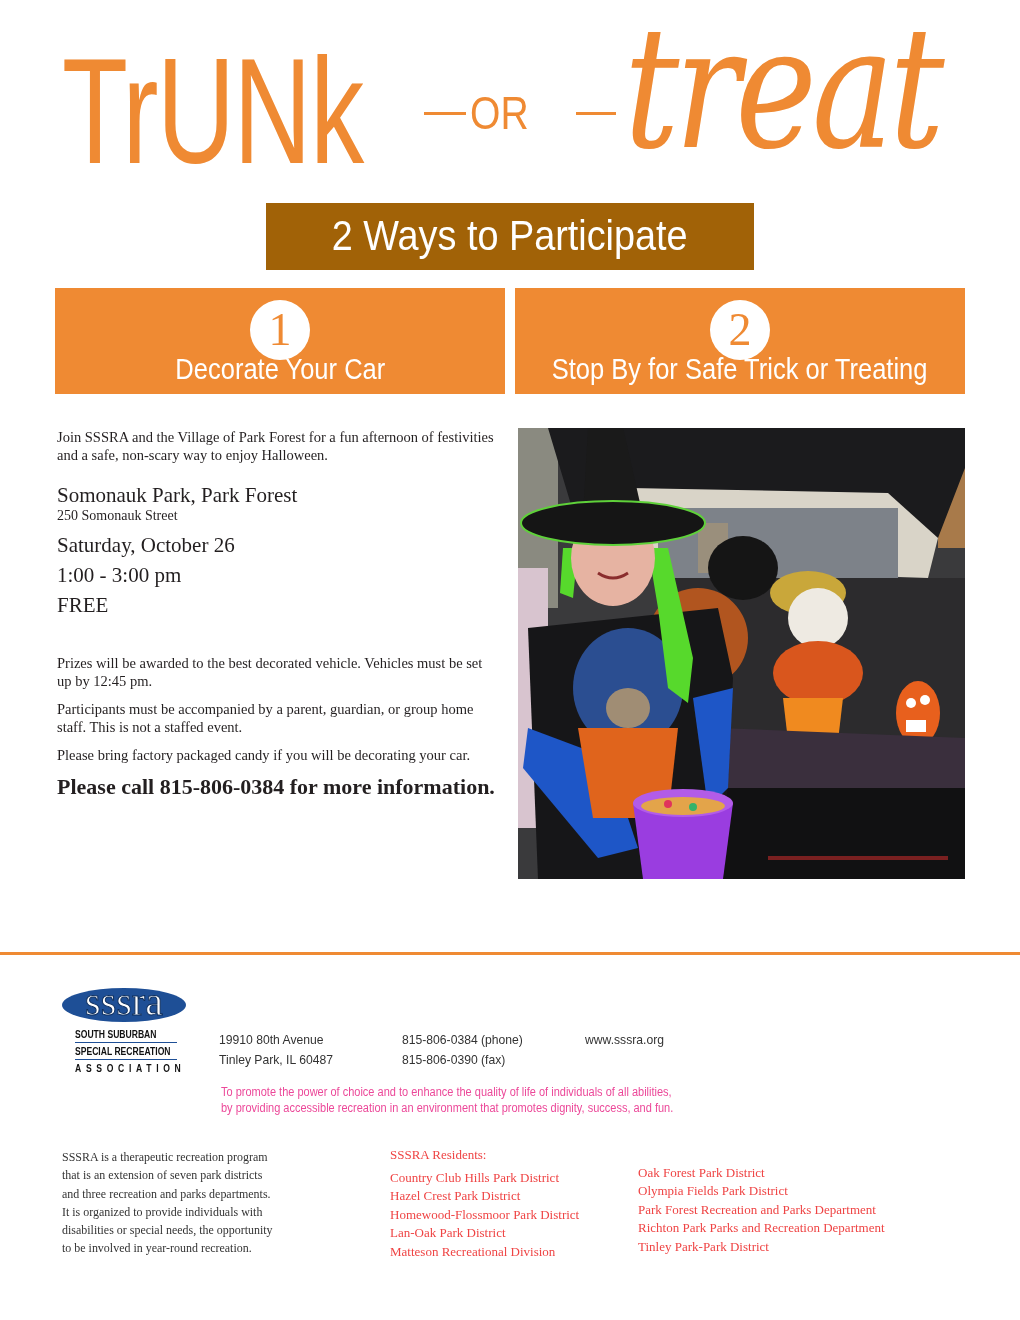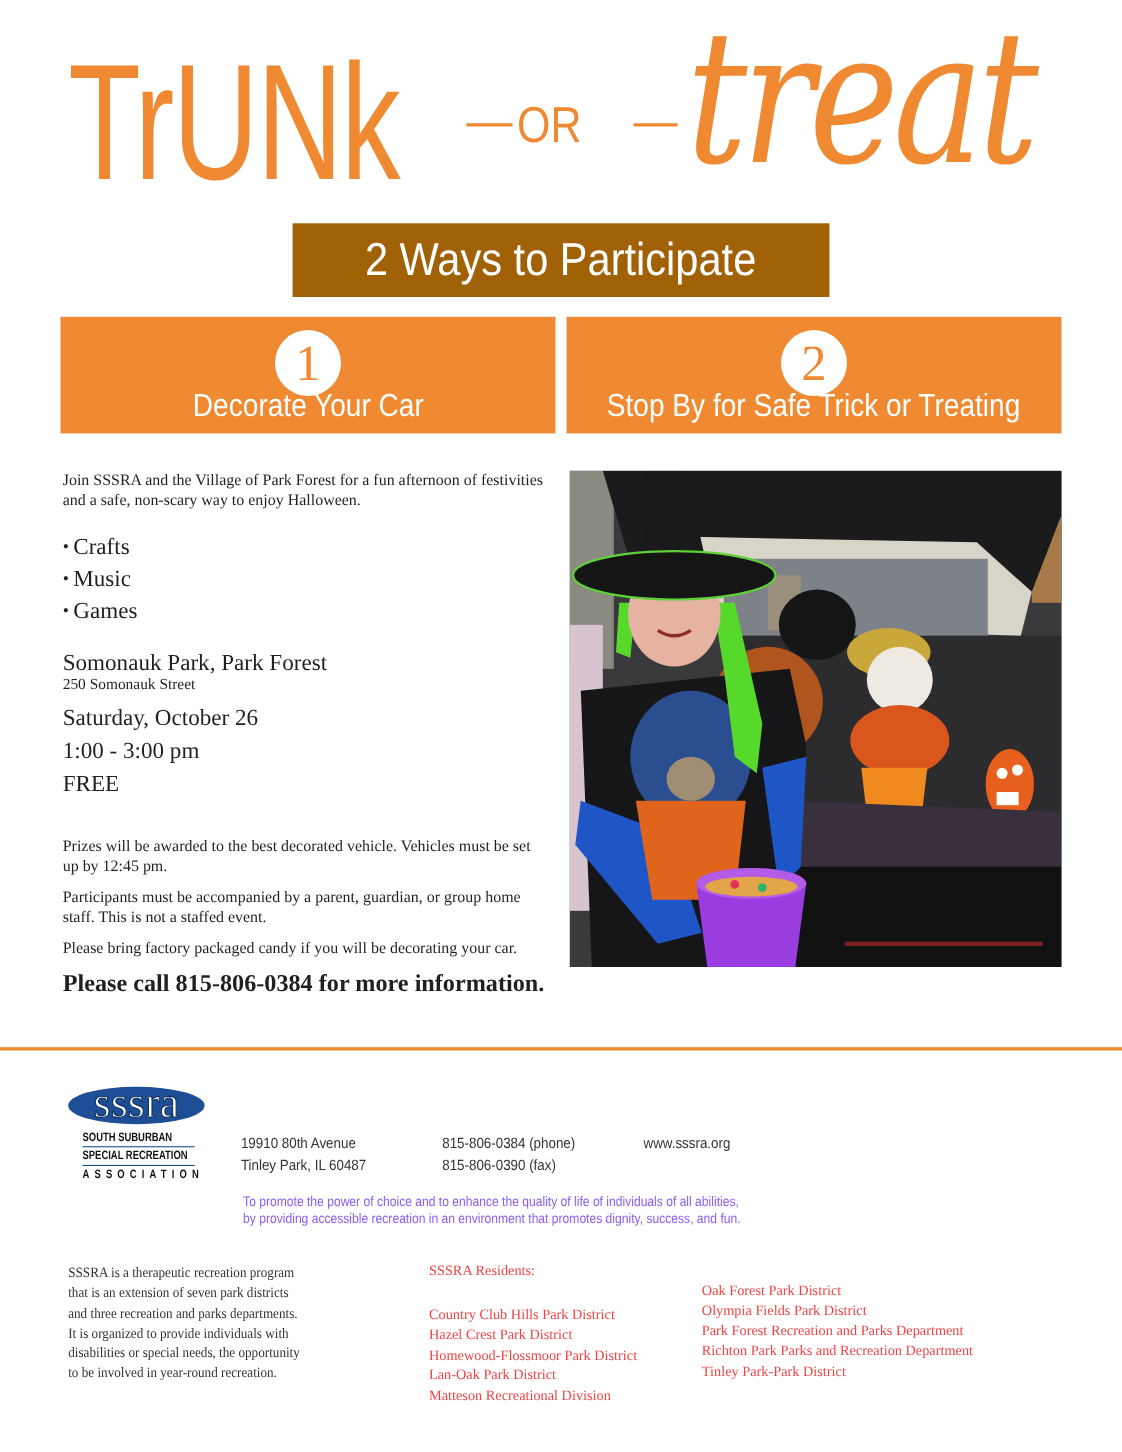--- a/index.html
+++ b/index.html
@@ -100,35 +100,35 @@
   .logo .b1 { top: 58px; } .logo .b2 { top: 75px; }
 
   .contact { position: absolute; top: 1030px; font-family: "Liberation Sans", sans-serif; font-size: 13.5px; line-height: 20px; color: #333; }
   .contact span { display: block; transform: scaleX(0.9); transform-origin: left top; white-space: nowrap; }
   .c-addr { left: 219px; }
   .c-phone { left: 402px; }
   .c-web { left: 585px; }
 
   .mission {
     position: absolute; left: 221px; top: 1084px; width: 560px;
-    font-family: "Liberation Sans", sans-serif; font-size: 12.5px; line-height: 16px; color: #8b5cf6;
+    font-family: "Liberation Sans", sans-serif; font-size: 12.5px; line-height: 16px; color: #ec4899;
   }
   .mission span { display: block; transform: scaleX(0.88); transform-origin: left top; white-space: nowrap; }
 
   .about {
     position: absolute; left: 62px; top: 1148px; width: 290px;
     font-size: 13px; line-height: 18.3px; color: #333;
   }
   .about span { display: block; white-space: nowrap; transform: scaleX(0.92); transform-origin: left top; }
 
   .residents { position: absolute; left: 390px; top: 1146px; font-size: 13px; color: #ef4444; }
   .residents .head { line-height: 18px; margin-bottom: 5px; }
   .residents .col { position: absolute; white-space: nowrap; }
   .residents .col div { line-height: 18.4px; }
-  .residents .c1 { left: 0; top: 40px; }
+  .residents .c1 { left: 0; top: 23px; }
   .residents .c2 { left: 248px; top: 18px; }
 </style>
 </head>
 <body>
 
 <div class="title">
   <div class="trunk">TrUNk</div>
   <div class="dash d1"></div>
   <div class="or">OR</div>
   <div class="dash d2"></div>
@@ -143,25 +143,20 @@
   <div class="circle">1</div>
   <div class="label"><span>Decorate Your Car</span></div>
 </div>
 <div class="step s2">
   <div class="circle">2</div>
   <div class="label"><span>Stop By for Safe Trick or Treating</span></div>
 </div>
 
 <div class="left">
   <p class="intro">Join SSSRA and the Village of Park Forest for a fun afternoon of festivities and a safe, non-scary way to enjoy Halloween.</p>
-  <ul class="bullets">
-    <li>Crafts</li>
-    <li>Music</li>
-    <li>Games</li>
-  </ul>
   <div class="venue">Somonauk Park, Park Forest</div>
   <div class="street">250 Somonauk Street</div>
   <div class="big">Saturday, October 26</div>
   <div class="big">1:00 - 3:00 pm</div>
   <div class="big">FREE</div>
   <div class="notes">
     <p>Prizes will be awarded to the best decorated vehicle. Vehicles must be set up by 12:45 pm.</p>
     <p>Participants must be accompanied by a parent, guardian, or group home staff. This is not a staffed event.</p>
     <p>Please bring factory packaged candy if you will be decorating your car.</p>
   </div>

